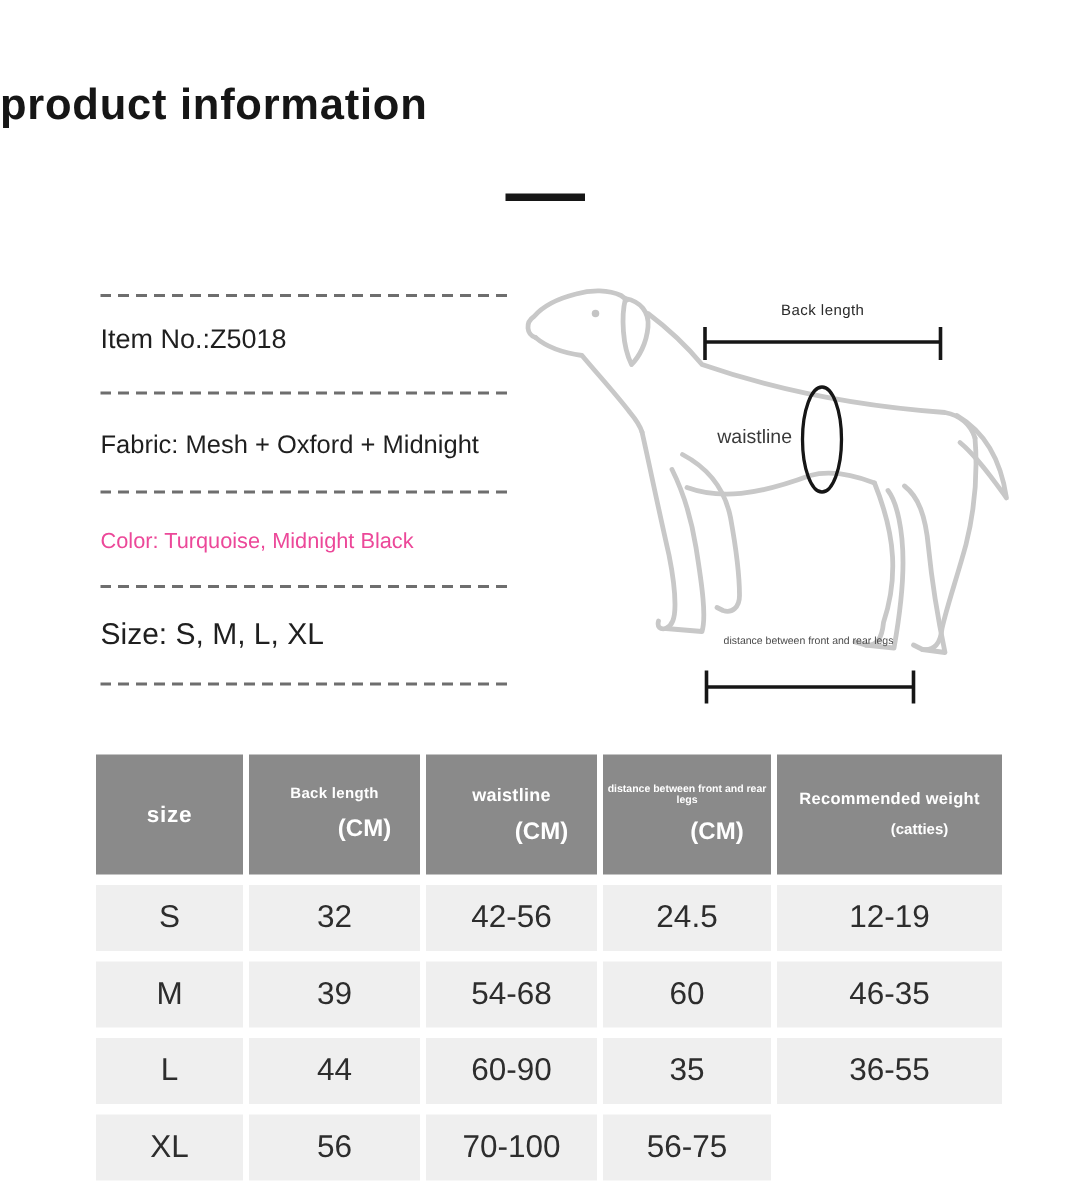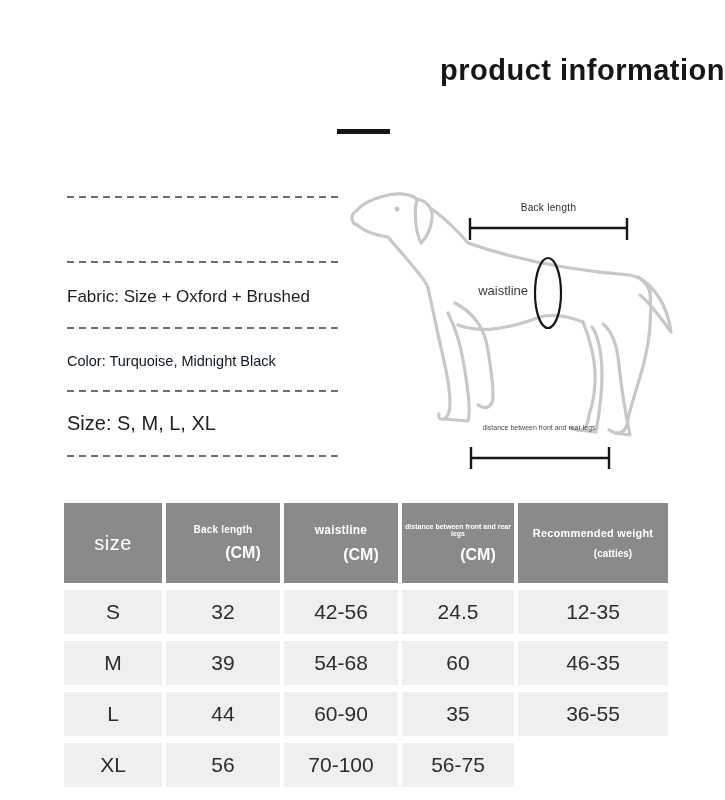--- a/index.html
+++ b/index.html
@@ -1,68 +1,69 @@
 <!DOCTYPE html>
 <html><head>
 <meta charset="utf-8">
 <style>
   html,body{margin:0;padding:0;background:#fff;}
   .page{position:relative;width:725px;height:800px;background:#ffffff;overflow:hidden;
         font-family:"Liberation Sans",sans-serif;}
 
   
-  .title{position:absolute;left:0;top:54px;width:725px;text-align:right;
+  .title{position:absolute;left:0;top:54px;width:725px;text-align:left;
          font-size:29px;font-weight:600;color:#161616;letter-spacing:.5px;}
   .title-bar{position:absolute;left:337px;top:129px;width:53px;height:5px;background:#161616;}
 
   
   .dash{position:absolute;left:67px;width:273px;height:2px;
         background:repeating-linear-gradient(90deg,#6e6e6e 0 7px,transparent 7px 12px);}
   .d1{top:196px}.d2{top:261px}.d3{top:327px}.d4{top:390px}.d5{top:455px}
   .info{position:absolute;left:67px;color:#1f1f1f;white-space:nowrap;}
   .info-item{top:216px;font-size:18px;}
   .info-fabric{top:287px;font-size:17px;}
-  .info-color{top:353px;font-size:14.5px;color:#0f172a;}
+  .info-color{top:353px;font-size:14.5px;color:#ec4899;}
   .info-size{top:412px;font-size:20px;}
 
   
   .diagram-svg{position:absolute;left:340px;top:185px;}
   .diag-label{position:absolute;color:#2a2a2a;}
   .lbl-backlength{left:470px;top:202px;width:157px;text-align:center;font-size:10px;letter-spacing:.3px;}
   .lbl-waistline{left:425px;top:283px;width:103px;text-align:right;font-size:13px;color:#3a3a3a;}
   .lbl-distance{left:455px;top:424px;width:168px;text-align:center;font-size:7px;color:#4a4a4a;}
 
   
   .size-table{position:absolute;left:64px;top:503px;display:grid;
               grid-template-columns:98px 114px 114px 112px 150px;
               grid-template-rows:80px 44px 44px 44px 44px;
               column-gap:4px;row-gap:7px;}
   .hcell{background:#8a8a8a;color:#ffffff;display:flex;flex-direction:column;
          align-items:center;justify-content:center;gap:9px;text-align:center;}
   .h-label{font-size:10px;font-weight:700;letter-spacing:.2px;}
-  .h-size .h-label{font-size:20px;font-weight:400;letter-spacing:.5px;}
+  .h-size .h-label{font-size:15px;font-weight:700;letter-spacing:.5px;}
   .h-waist .h-label{font-size:12px;}
   .h-dist .h-label{font-size:7px;letter-spacing:0;}
   .h-weight .h-label{font-size:11px;}
   .h-unit{font-size:16px;font-weight:700;margin-left:40px;}
   .h-weight .h-unit{font-size:10px;}
   .bcell{background:#efefef;color:#2d2d2d;display:flex;align-items:center;
          justify-content:center;font-size:21px;}
 </style>
 </head>
 <body>
 
 <div class="page">
 
   <div class="title">product information</div>
   <div class="title-bar"></div>
 
   <div class="dash d1"></div>
+  <div class="info info-item">Item No.:Z5018</div>
   <div class="dash d2"></div>
-  <div class="info info-fabric">Fabric: Size + Oxford + Brushed</div>
+  <div class="info info-fabric">Fabric: Mesh + Oxford + Midnight</div>
   <div class="dash d3"></div>
   <div class="info info-color">Color: Turquoise, Midnight Black</div>
   <div class="dash d4"></div>
   <div class="info info-size">Size: S, M, L, XL</div>
   <div class="dash d5"></div>
 
   <svg class="diagram-svg" width="340" height="295" viewBox="0 0 340 295">
     <g stroke="#c8c8c8" stroke-width="3.2" fill="none" stroke-linecap="round" stroke-linejoin="round">
 
       <path d="M17,40 C11,38 10,30 16,26 C22,19 32,14 44,11 C54,8 66,8 74,12 L78,15"></path>
@@ -123,21 +124,21 @@
     </div>
     <div class="hcell h-weight">
       <span class="h-label">Recommended weight</span>
       <span class="h-unit">(catties)</span>
     </div>
 
     <div class="bcell">S</div>
     <div class="bcell">32</div>
     <div class="bcell">42-56</div>
     <div class="bcell">24.5</div>
-    <div class="bcell">12-35</div>
+    <div class="bcell">12-19</div>
 
     <div class="bcell">M</div>
     <div class="bcell">39</div>
     <div class="bcell">54-68</div>
     <div class="bcell">60</div>
     <div class="bcell">46-35</div>
 
     <div class="bcell">L</div>
     <div class="bcell">44</div>
     <div class="bcell">60-90</div>

